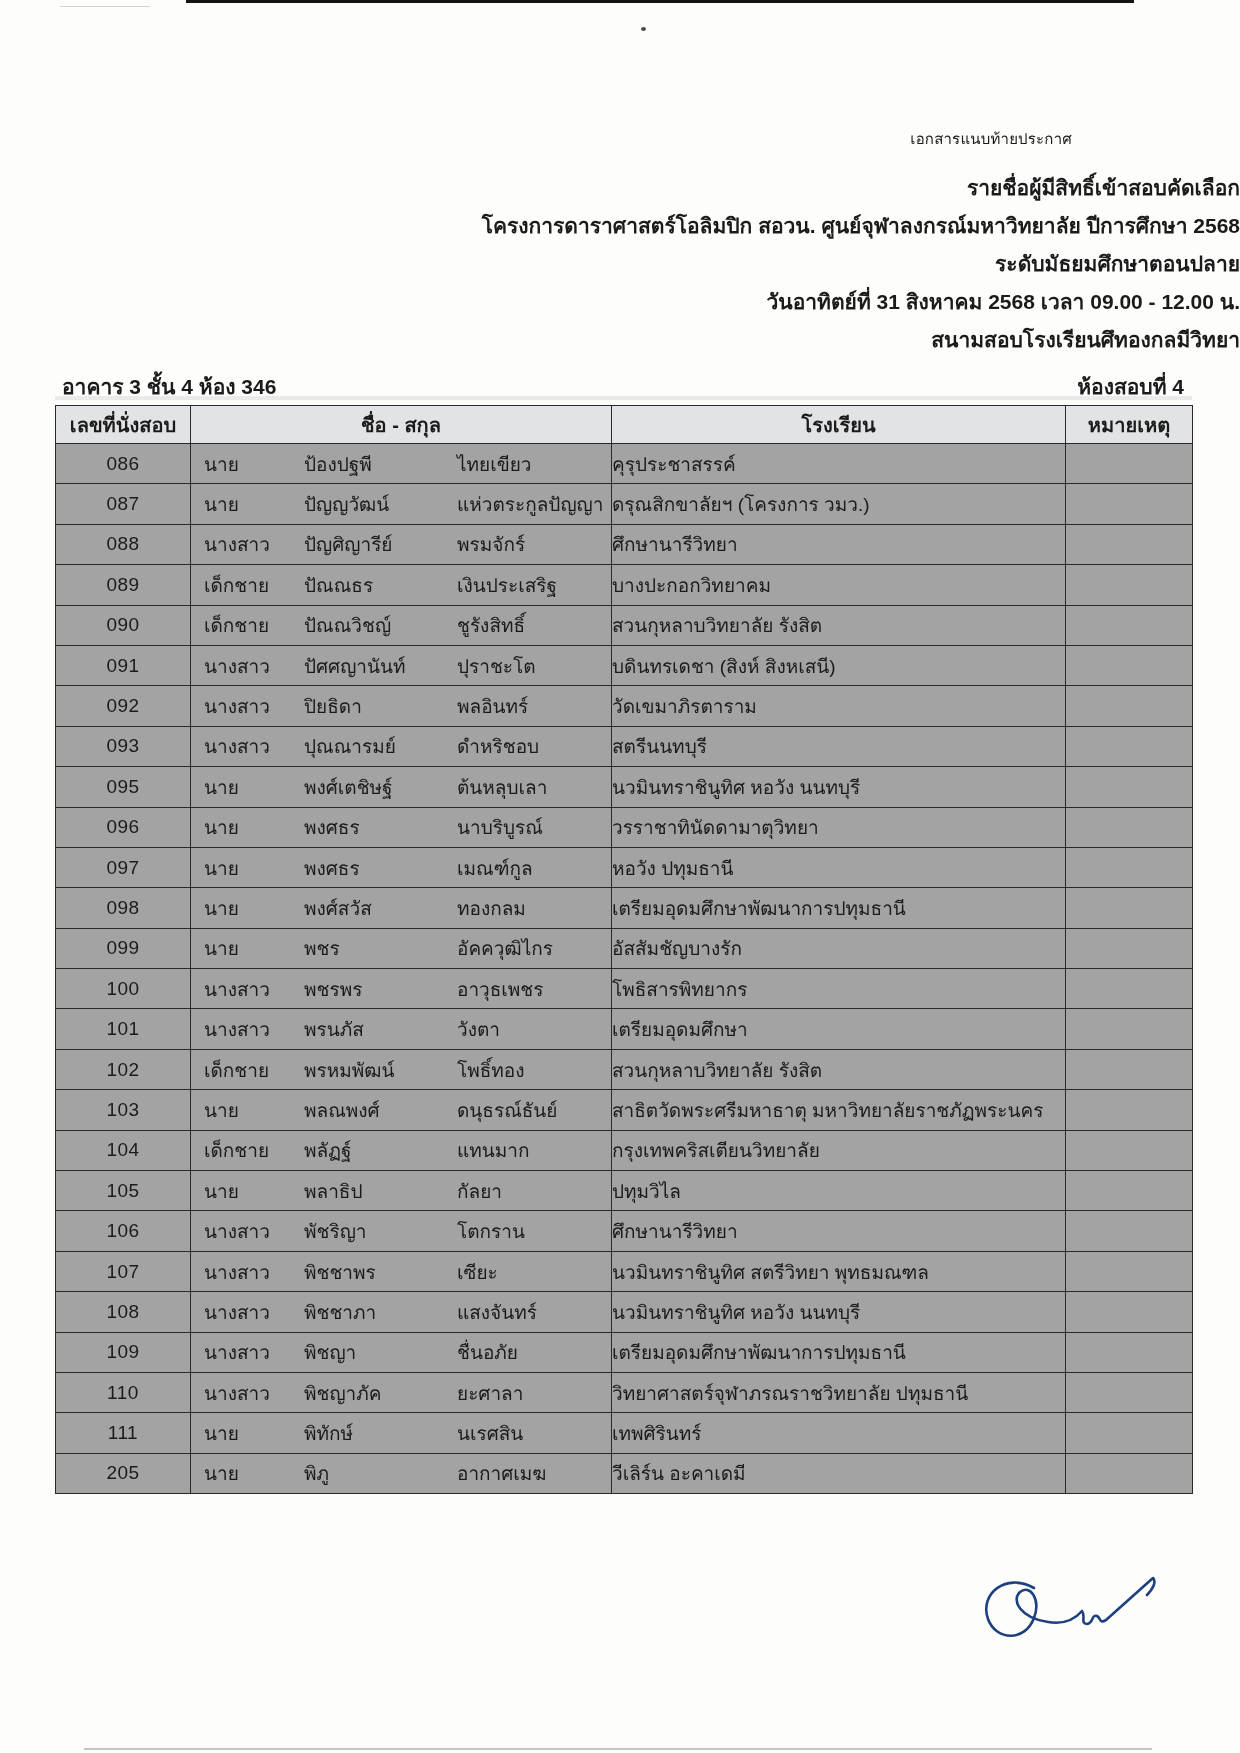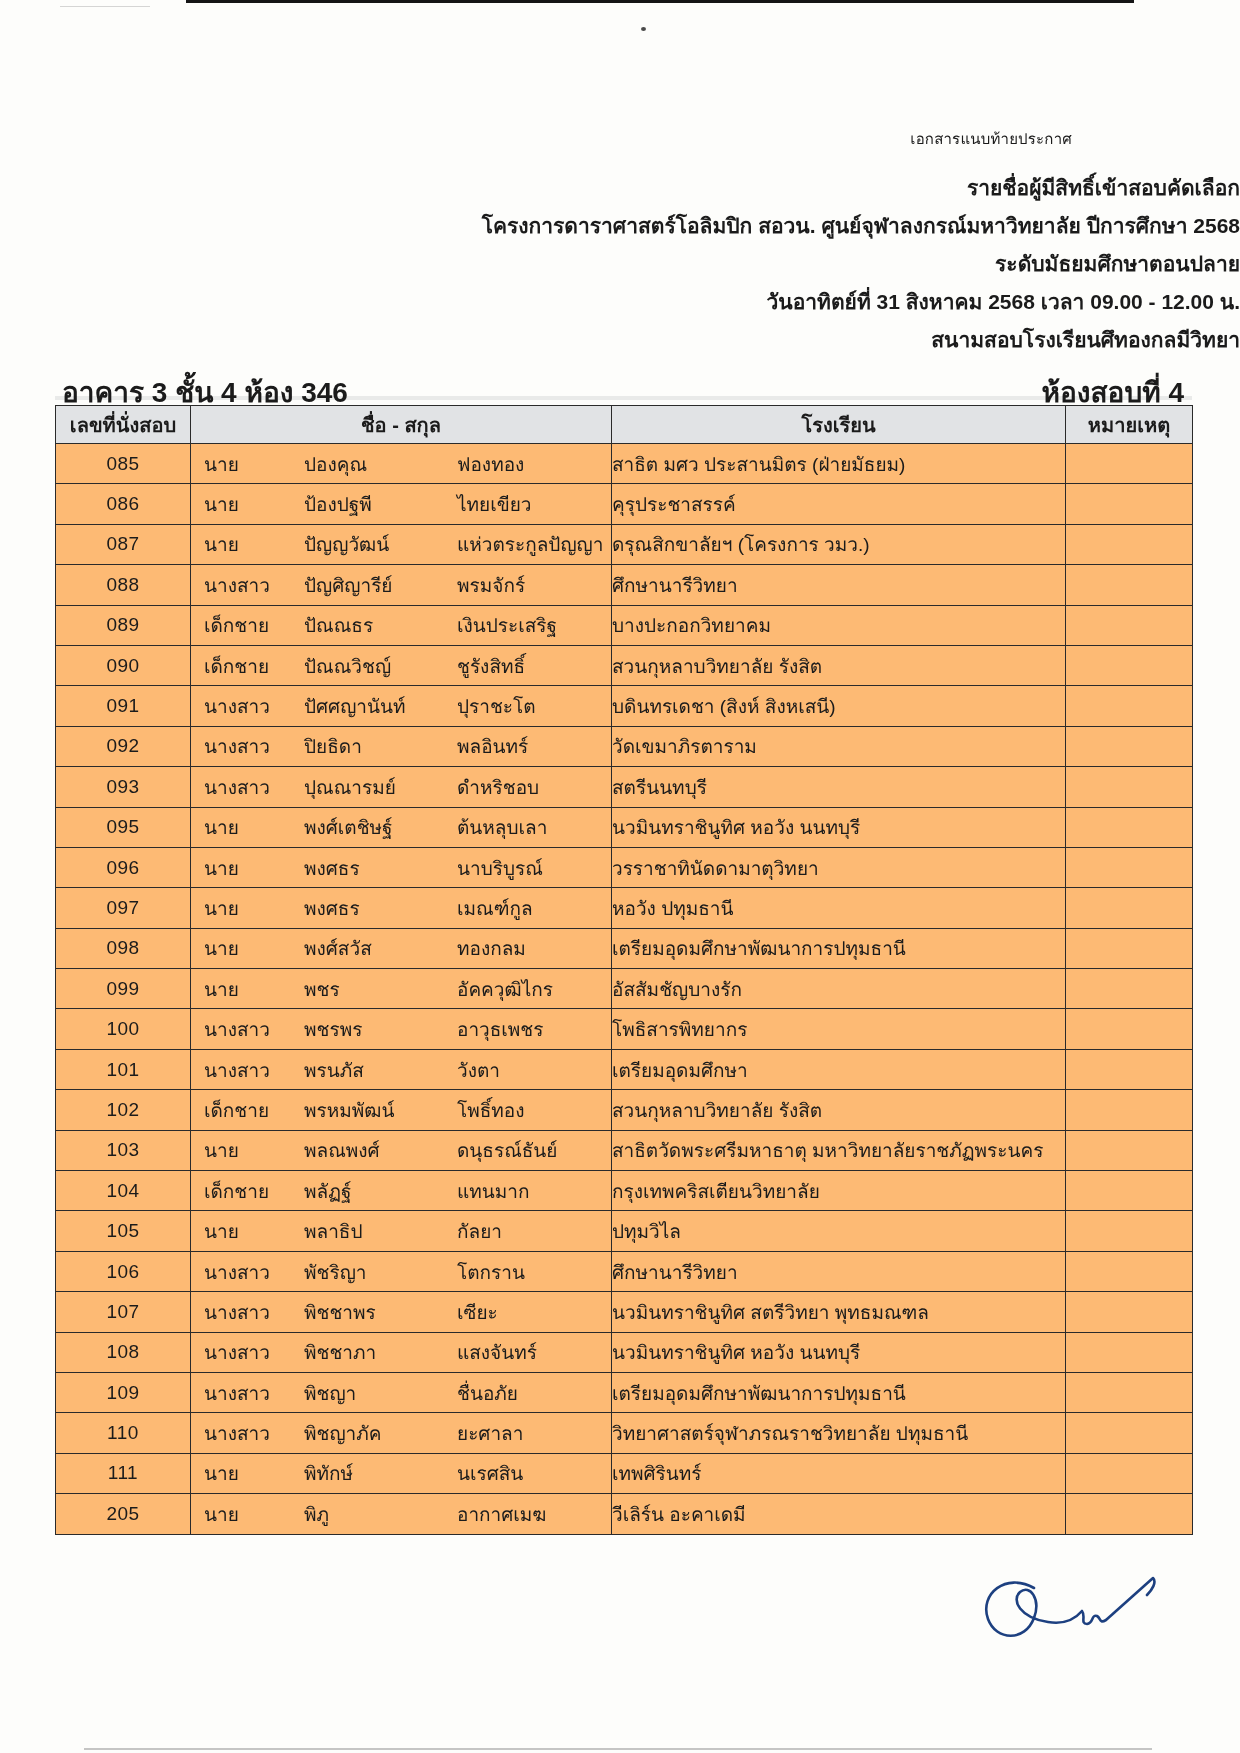--- a/index.html
+++ b/index.html
@@ -22,27 +22,27 @@
   }
   .title-block {
     position:absolute; top:169px; left:0; width:100%;
     text-align:right; font-weight:bold; font-size:21px;
   }
   .title-block div { height:38px; line-height:38px; }
 
   .room-row {
     position:absolute; top:370px; left:62px; right:56px;
     display:flex; justify-content:space-between;
-    font-weight:bold; font-size:28px;
+    font-weight:bold; font-size:21px;
   }
 
   table.roster {
     position:absolute; left:55px; top:405px; width:1137px;
     border-collapse:collapse; table-layout:fixed;
-    background:#fdba74;
+    background:#a3a3a3;
   }
   table.roster th, table.roster td {
     border:1.6px solid var(--border-color,#2a2a2a);
     padding:0; overflow:hidden; white-space:nowrap;
   }
   table.roster th {
     height:37px; background:var(--header-bg,#e1e3e5);
     font-size:20px; font-weight:bold;
   }
   table.roster td { height:39.4px; font-size:19px; vertical-align:middle; }
@@ -91,26 +91,20 @@
   <thead>
     <tr>
       <th>เลขที่นั่งสอบ</th>
       <th>ชื่อ - สกุล</th>
       <th>โรงเรียน</th>
       <th>หมายเหตุ</th>
     </tr>
   </thead>
   <tbody>
       <tr>
-        <td class="c-seat">085</td>
-        <td class="c-name"><span class="n-title">นาย</span><span class="n-first">ปองคุณ</span><span class="n-last">ฟองทอง</span></td>
-        <td class="c-school">สาธิต มศว ประสานมิตร (ฝ่ายมัธยม)</td>
-        <td class="c-note"></td>
-      </tr>
-      <tr>
         <td class="c-seat">086</td>
         <td class="c-name"><span class="n-title">นาย</span><span class="n-first">ป้องปฐพี</span><span class="n-last">ไทยเขียว</span></td>
         <td class="c-school">คุรุประชาสรรค์</td>
         <td class="c-note"></td>
       </tr>
       <tr>
         <td class="c-seat">087</td>
         <td class="c-name"><span class="n-title">นาย</span><span class="n-first">ปัญญวัฒน์</span><span class="n-last">แห่วตระกูลปัญญา</span></td>
         <td class="c-school">ดรุณสิกขาลัยฯ (โครงการ วมว.)</td>
         <td class="c-note"></td>

